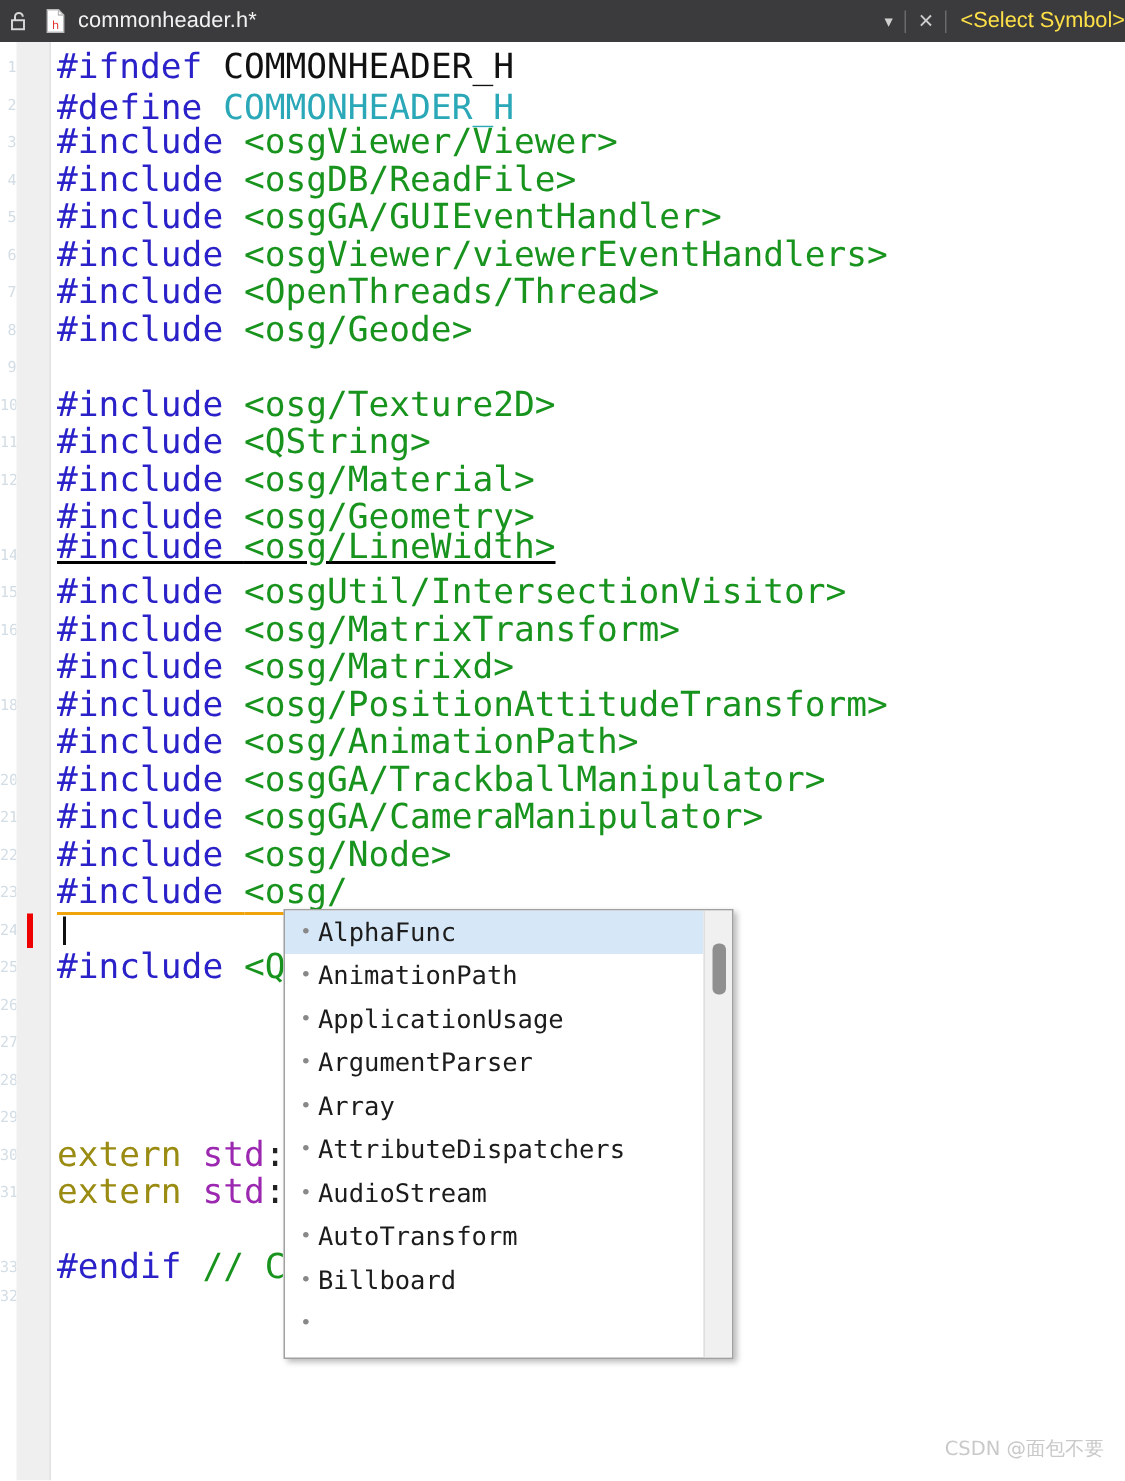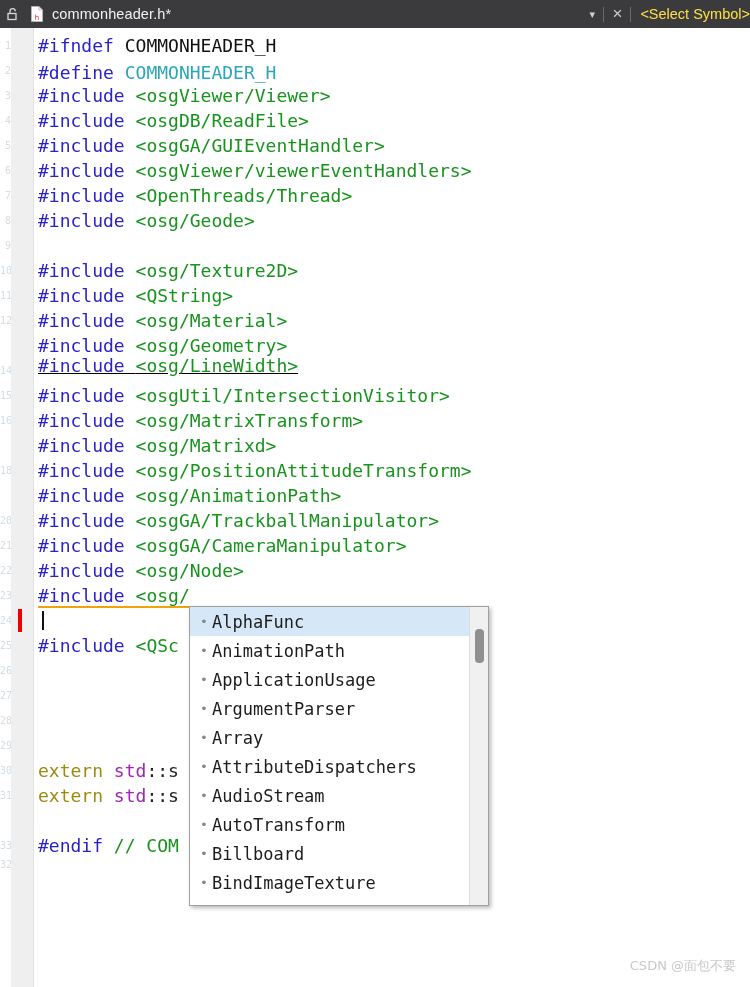--- a/index.html
+++ b/index.html
@@ -116,21 +116,21 @@
     left: 34px; top: 0;
     width: 716px; height: 959px;
     background: #ffffff;
   }
 
   .line {
     position: absolute;
     left: 0;
     height: 25px;
     line-height: 25px;
-    font-size: 18px;
+    font-size: 23px;
     white-space: pre;
     font-family: "DejaVu Sans Mono", "Liberation Mono", monospace;
     letter-spacing: 0px;
   }
   .line .txt { padding-left: 4px; }
 
   
   #current-line-band {
     position: absolute;
     left: 34px;
@@ -368,21 +368,20 @@
         <div class="ac-item">
           <span class="ac-bullet">•</span>
           <span class="ac-label">AutoTransform</span>
         </div>
         <div class="ac-item">
           <span class="ac-bullet">•</span>
           <span class="ac-label">Billboard</span>
         </div>
         <div class="ac-item">
           <span class="ac-bullet">•</span>
-          <span class="ac-label">BindImageTexture</span>
         </div>
       </div>
     <div id="ac-scrollbar">
       <div id="ac-thumb" style="top: 22px; height: 34px;"></div>
     </div>
   </div>
 
   <div id="watermark">CSDN @面包不要</div>
 </div>
 

